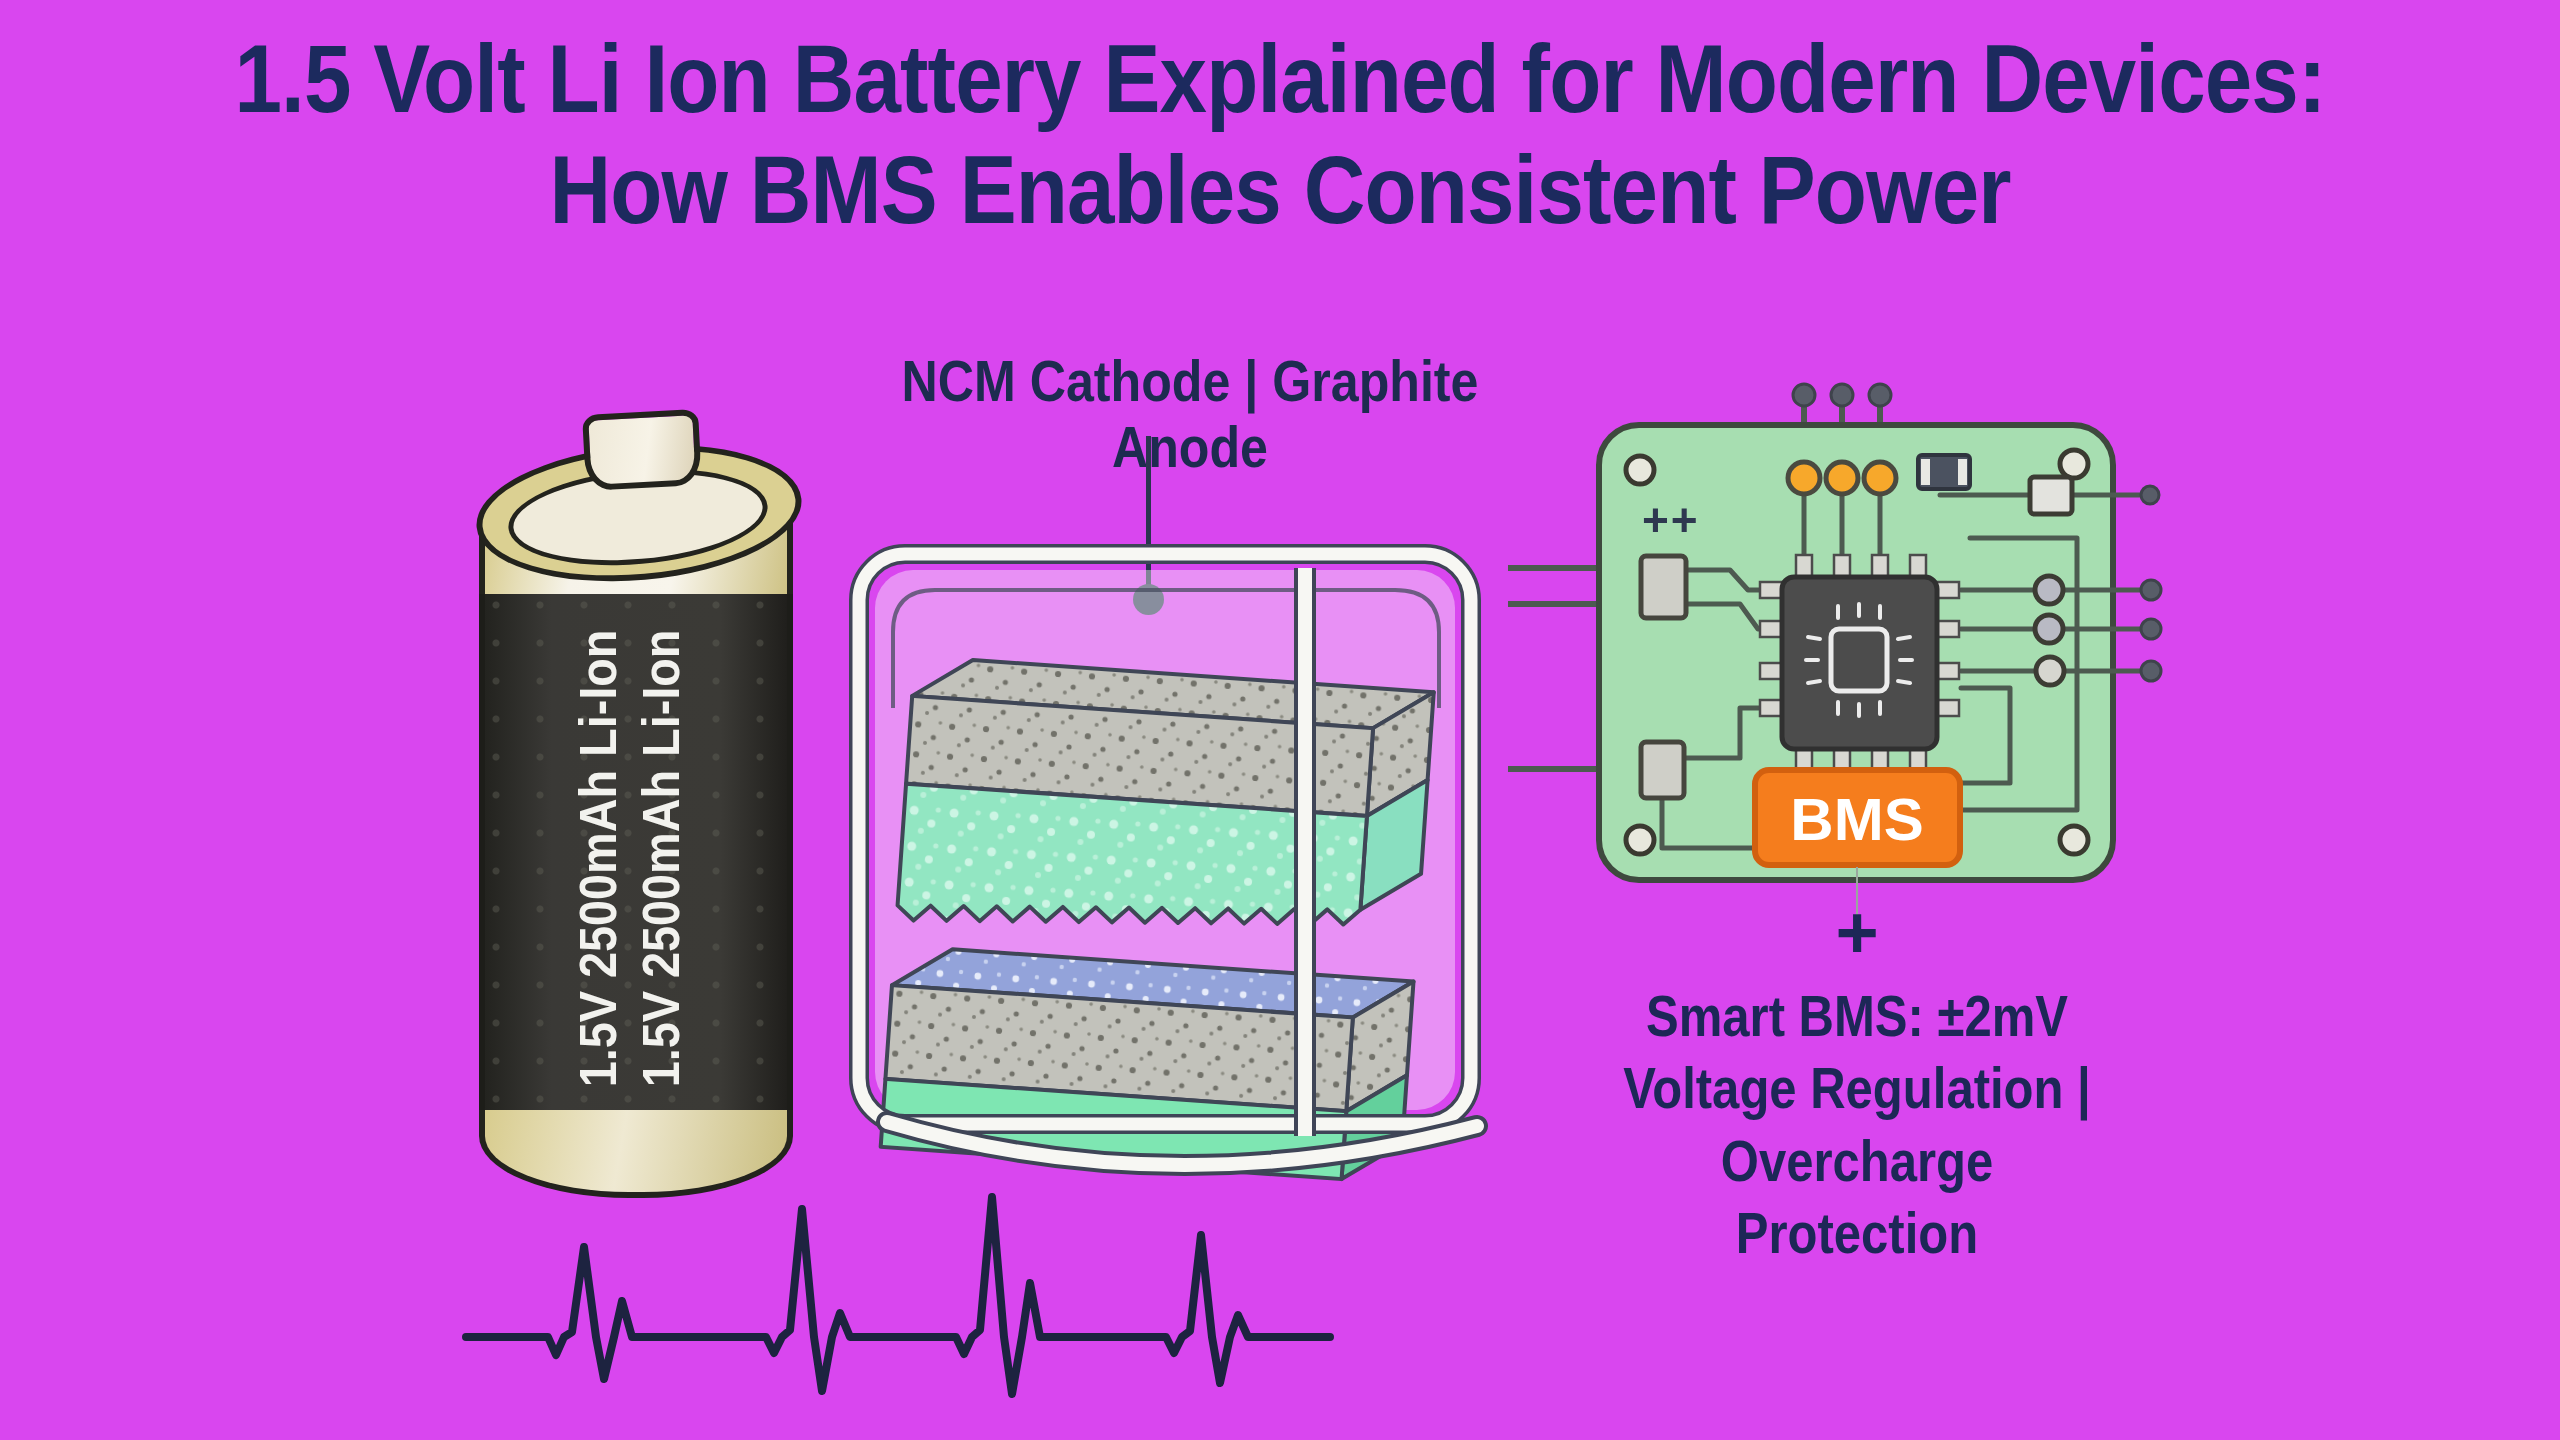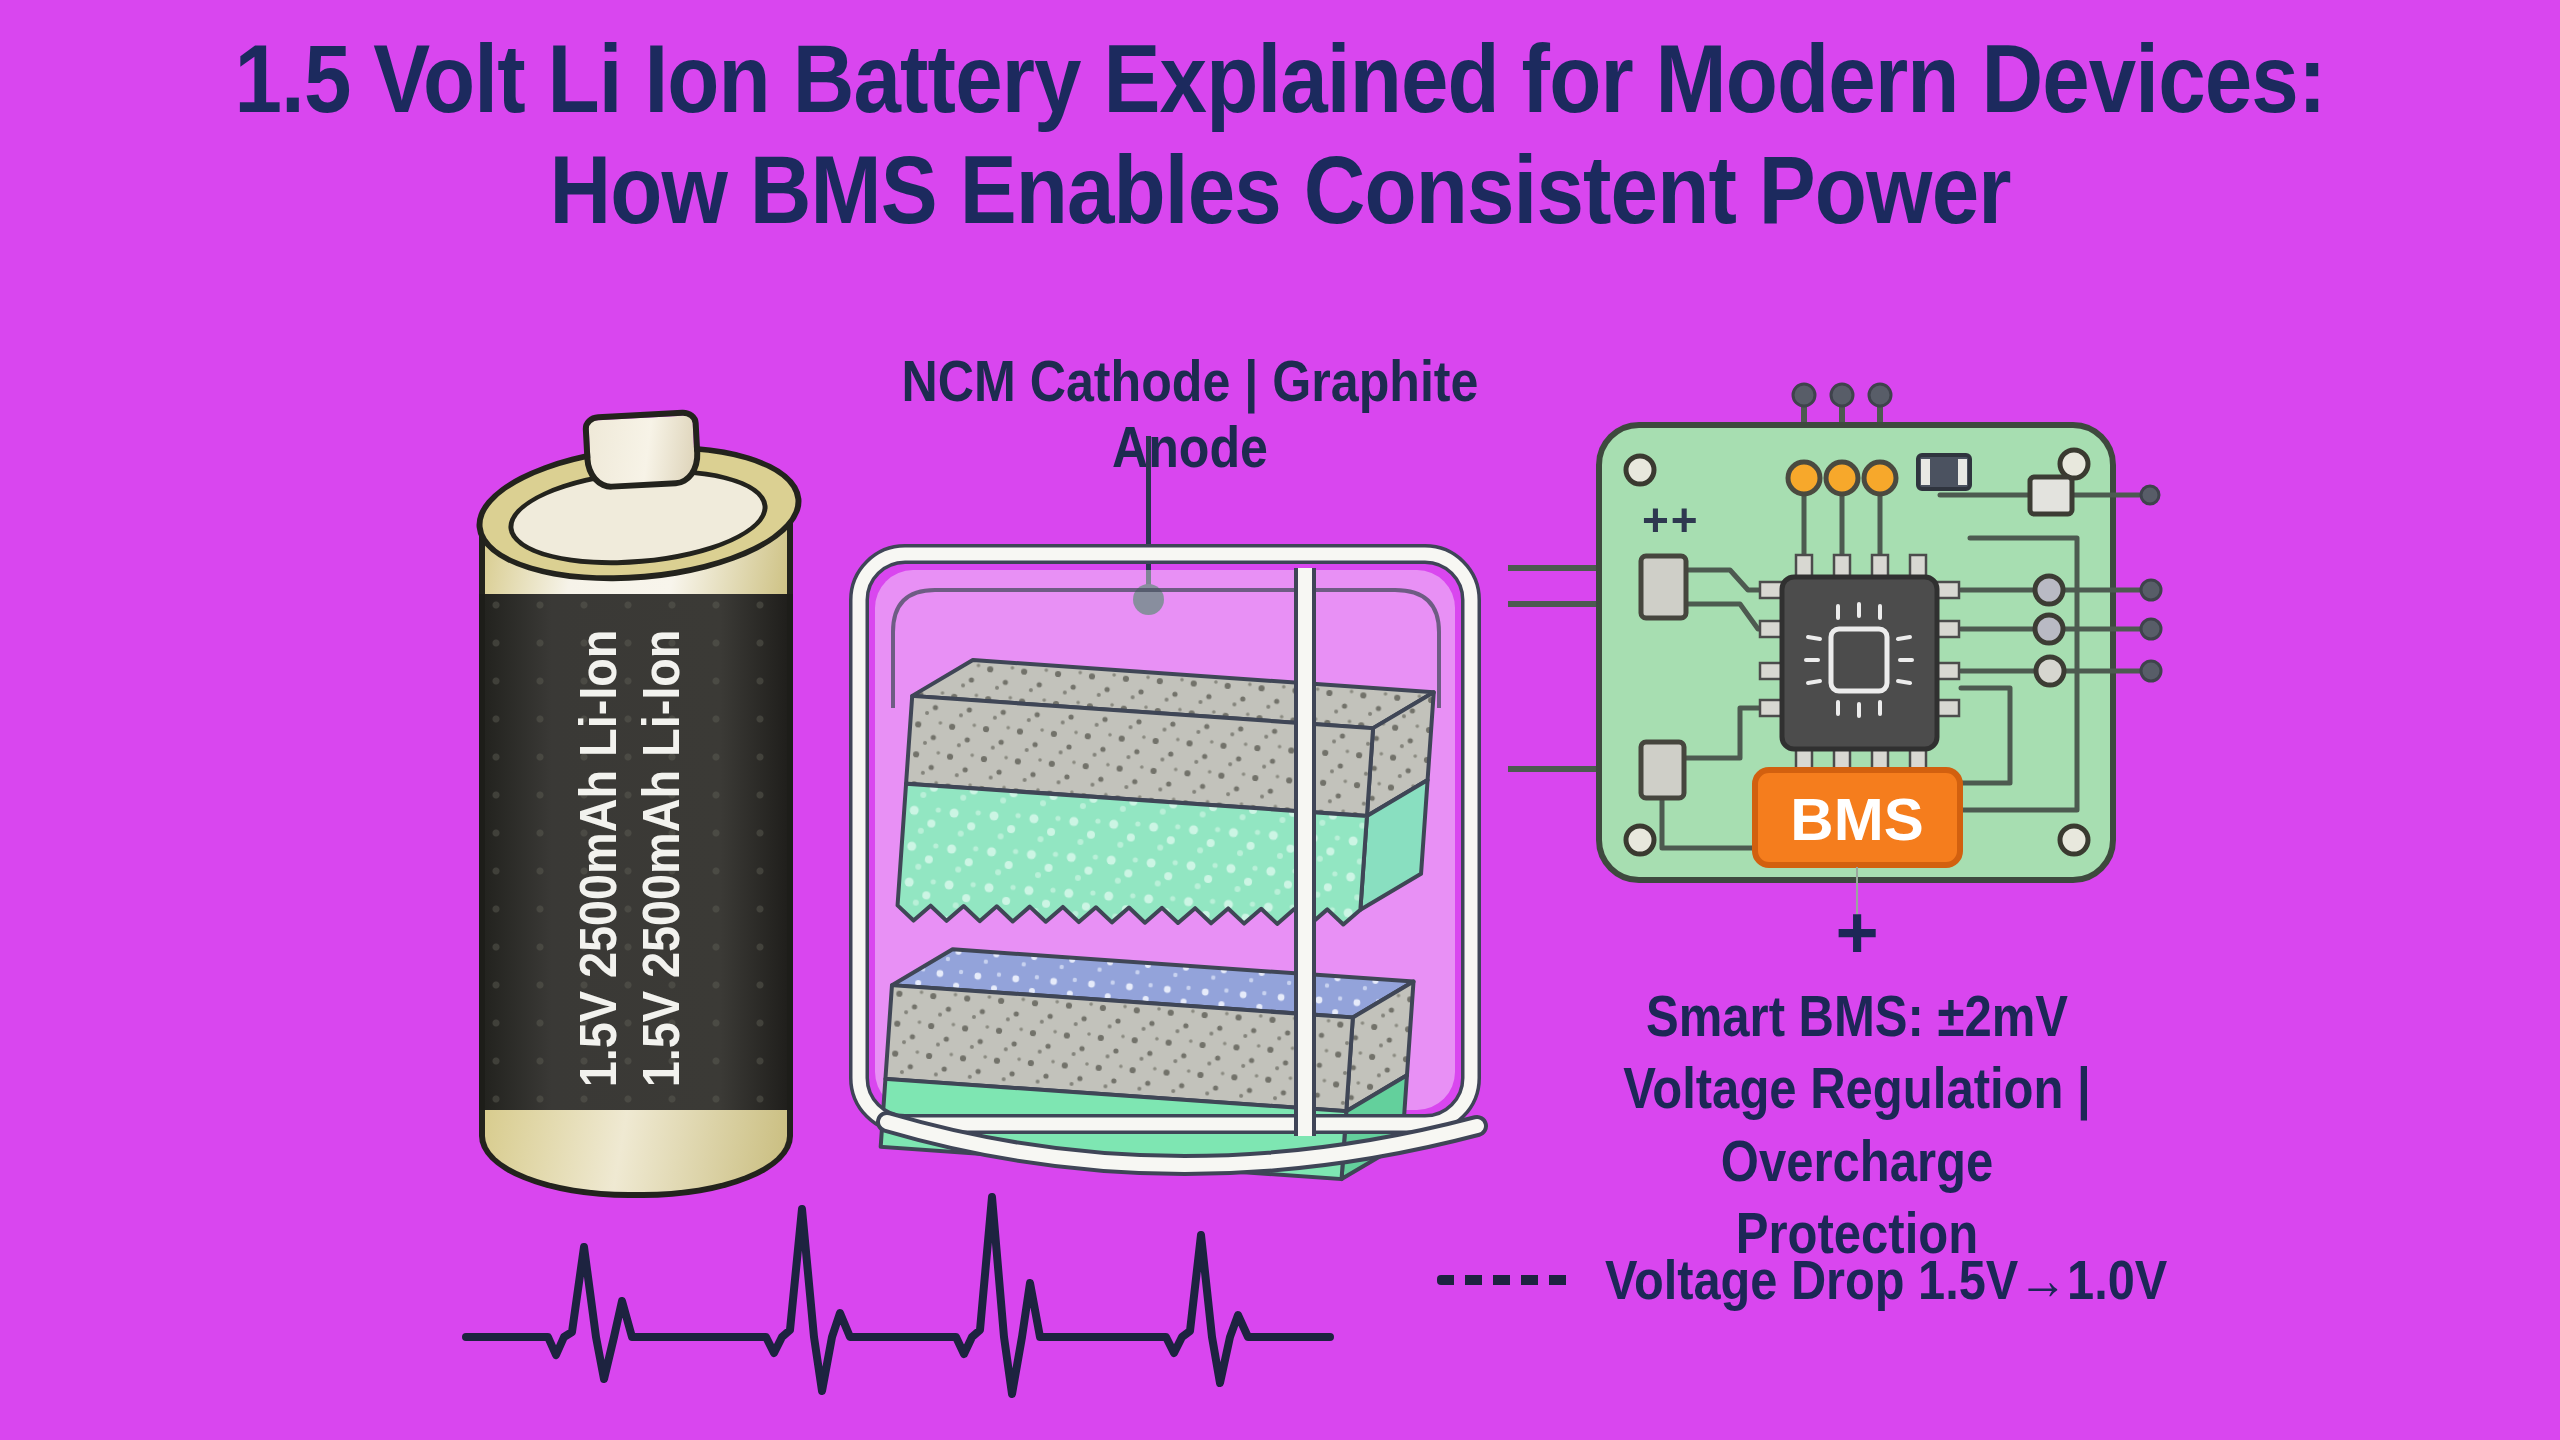--- a/index.html
+++ b/index.html
@@ -271,19 +271,15 @@
 
   <svg class="wave-svg" width="900" height="230" viewBox="0 0 900 230">
     <path d="M 18 152 L 100 152 L 108 170 L 116 152 L 124 147 L 136 62 L 148 152 L 156 194 L 166 152 L 174 116 L 184 152
              L 318 152 L 326 168 L 334 152 L 342 145 L 354 24 L 366 152 L 374 206 L 384 152 L 392 128 L 402 152
              L 508 152 L 516 169 L 524 152 L 532 145 L 544 12 L 556 152 L 564 209 L 574 152 L 582 98 L 592 152
              L 718 152 L 726 168 L 734 152 L 742 146 L 753 50 L 764 152 L 772 198 L 782 152 L 790 130 L 800 152
              L 882 152" fill="none" stroke="#1d2340" stroke-width="8" stroke-linecap="round" stroke-linejoin="round"></path>
   </svg>
 
   <div class="legend">
-    <div class="legend-row">
-      <div class="leg-line leg-dashed"></div>
-      <div class="leg-label">Voltage Drop 1.5V→1.0V</div>
-    </div>
   </div>
 
 </div>
 
 </body></html>

